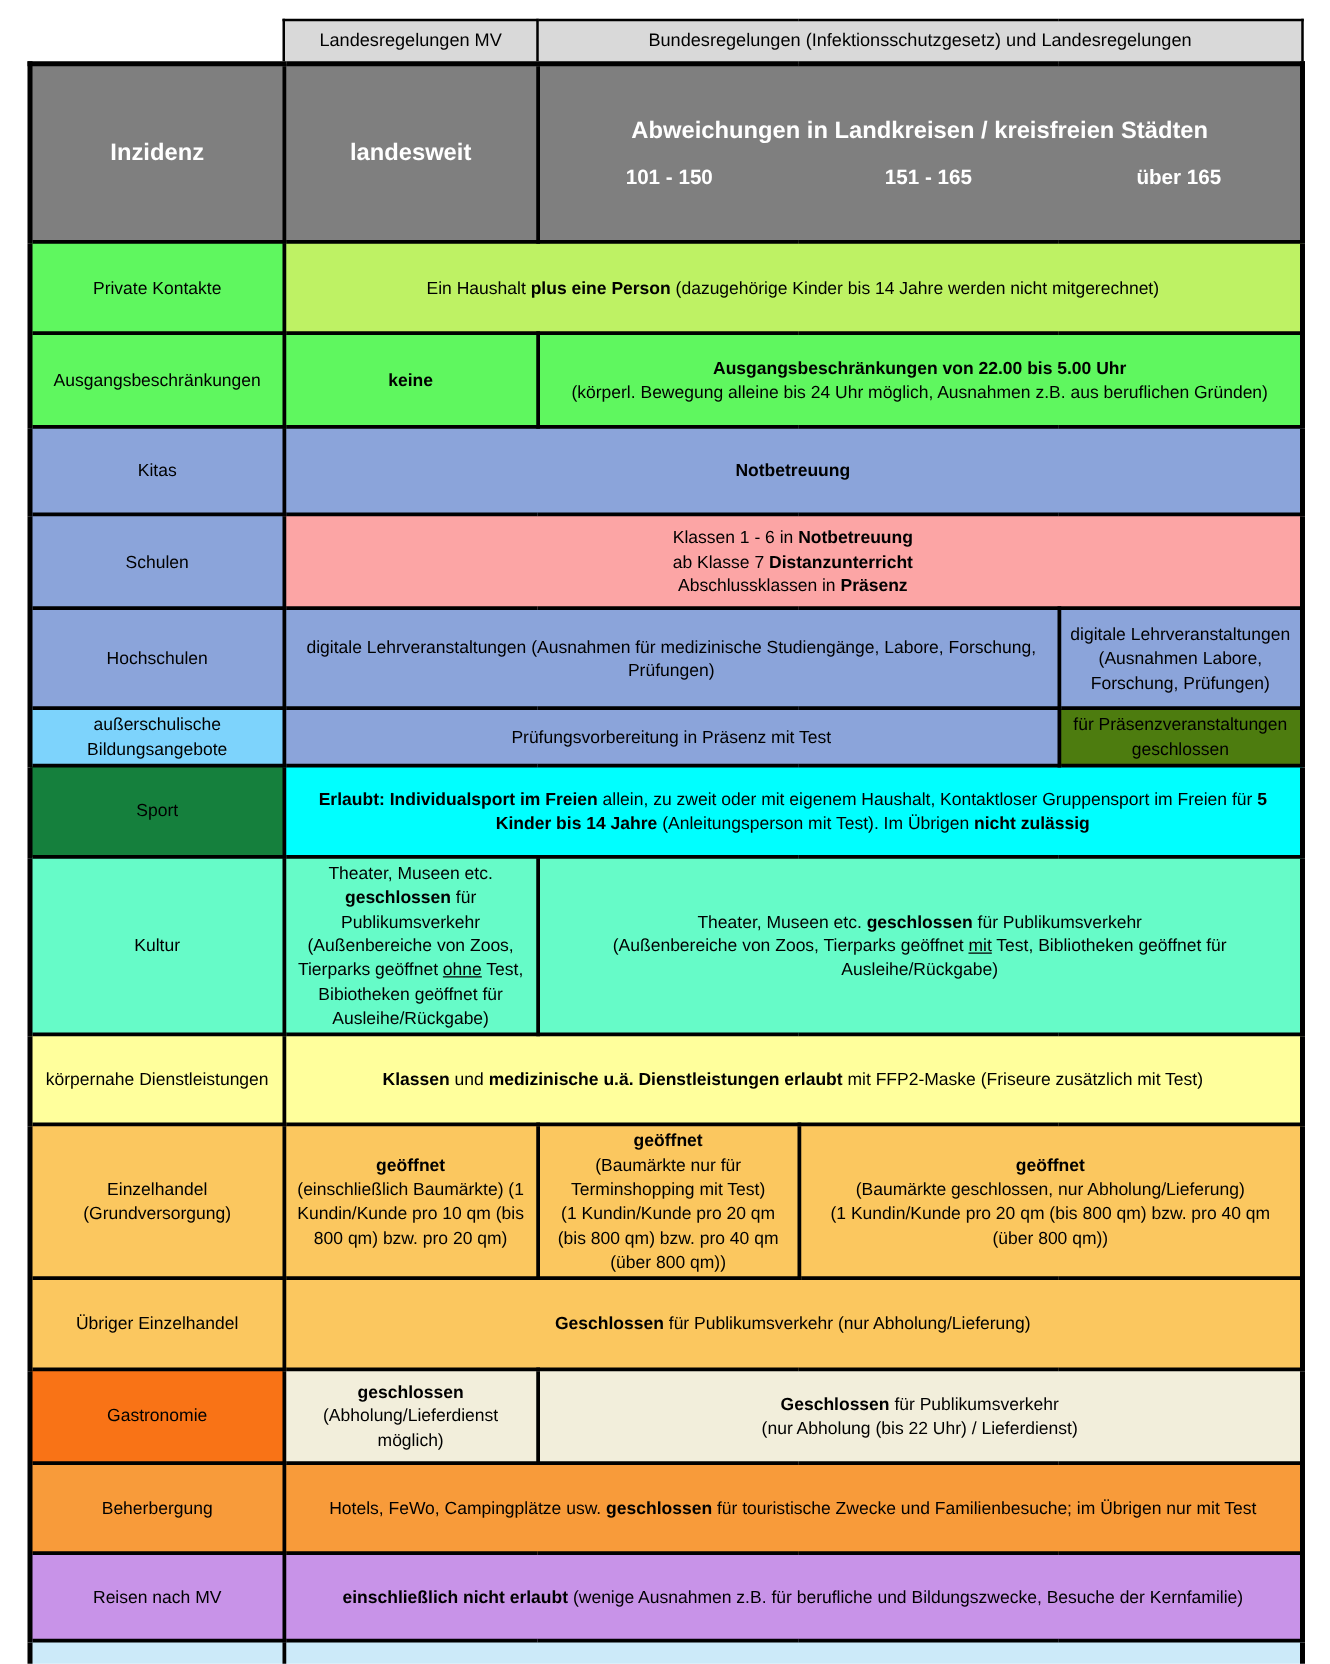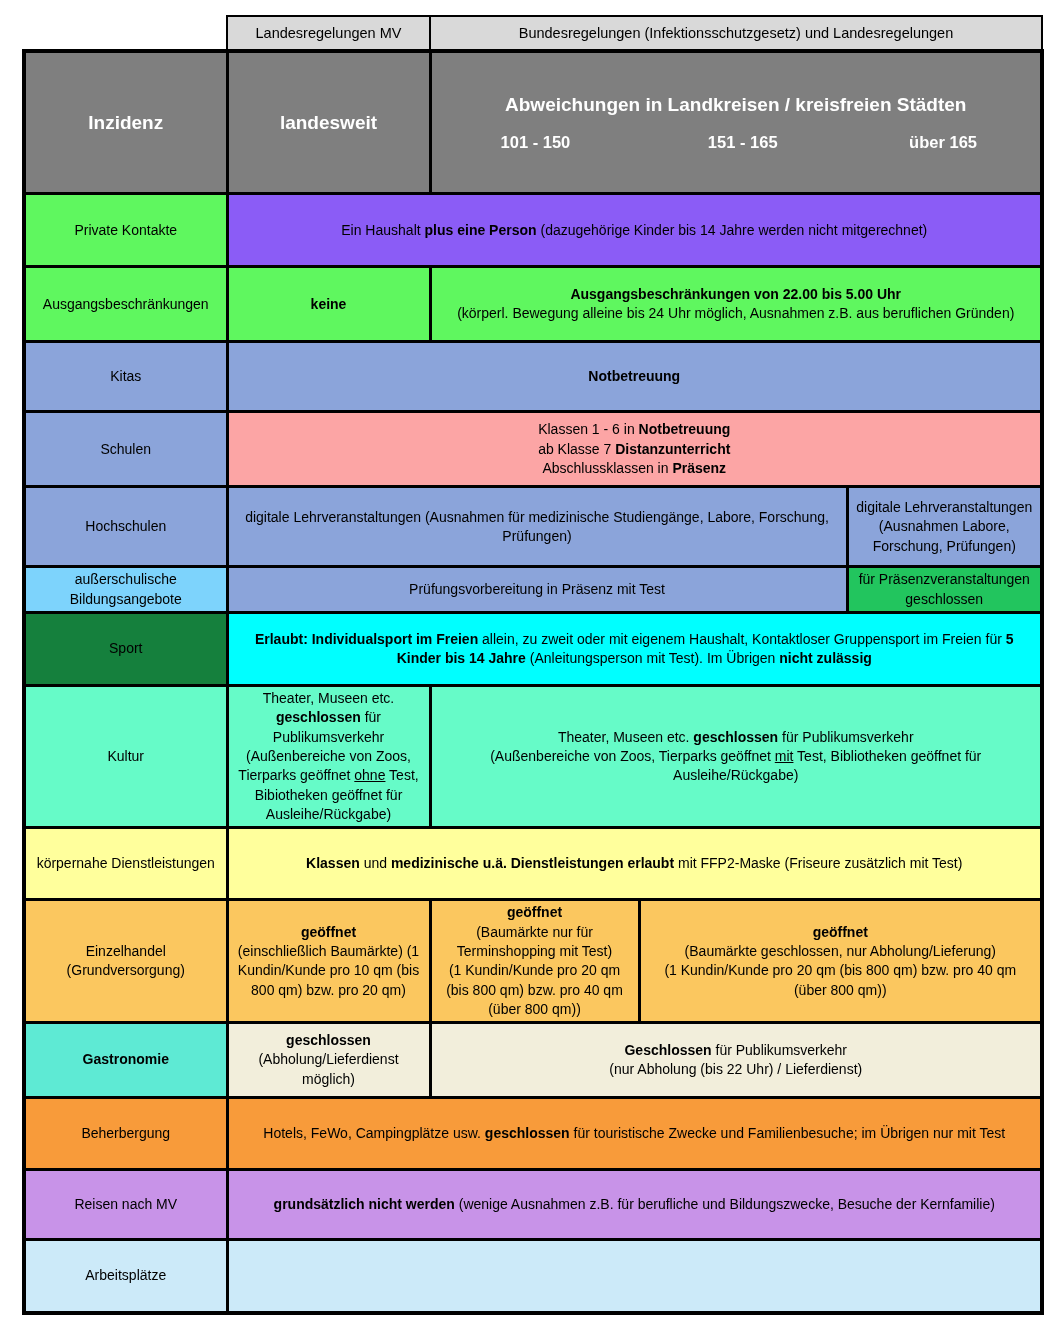--- a/index.html
+++ b/index.html
@@ -81,21 +81,21 @@
           <span>101 - 150</span>
           <span>151 - 165</span>
           <span>über 165</span>
         </div>
       </div>
     </td>
   </tr>
 
   <tr style="height:73px">
     <td class="rowlabel" style="background-color: rgb(95, 247, 95);">Private Kontakte</td>
-    <td colspan="4" style="background-color: #8b5cf6;"><span>Ein Haushalt </span><span style="font-weight: bold;">plus eine Person</span><span> (dazugehörige Kinder bis 14 Jahre werden nicht mitgerechnet)</span></td>
+    <td colspan="4" style="background-color: #bef264;"><span>Ein Haushalt </span><span style="font-weight: bold;">plus eine Person</span><span> (dazugehörige Kinder bis 14 Jahre werden nicht mitgerechnet)</span></td>
   </tr>
 
   <tr style="height:75px">
     <td class="rowlabel" style="background-color: rgb(95, 247, 95);">Ausgangsbeschränkungen</td>
     <td style="background-color: rgb(95, 247, 95);"><span style="font-weight: bold;">keine</span></td>
     <td colspan="3" style="background-color: rgb(95, 247, 95);"><span style="font-weight: bold;">Ausgangsbeschränkungen von 22.00 bis 5.00 Uhr</span><span>
 (körperl. Bewegung alleine bis 24 Uhr möglich, Ausnahmen z.B. aus beruflichen Gründen)</span></td>
   </tr>
 
   <tr style="height:70px">
@@ -112,21 +112,21 @@
 
   <tr style="height:80px">
     <td class="rowlabel" style="background-color: rgb(139, 164, 218);">Hochschulen</td>
     <td colspan="3" style="background-color: rgb(139, 164, 218);"><span>digitale Lehrveranstaltungen (Ausnahmen für medizinische Studiengänge, Labore, Forschung, Prüfungen)</span></td>
     <td class="tight" style="background-color: rgb(139, 164, 218);"><span>digitale Lehrveranstaltungen (Ausnahmen Labore, Forschung, Prüfungen)</span></td>
   </tr>
 
   <tr style="height:45px">
     <td class="rowlabel" style="background-color: #7dd3fc;">außerschulische Bildungsangebote</td>
     <td colspan="3" style="background-color: rgb(139, 164, 218);"><span>Prüfungsvorbereitung in Präsenz mit Test</span></td>
-    <td class="tight" style="background-color: #22c55e;"><span>für Präsenzveranstaltungen geschlossen</span></td>
+    <td class="tight" style="background-color: #4d7c0f;"><span>für Präsenzveranstaltungen geschlossen</span></td>
   </tr>
 
   <tr style="height:73px">
     <td class="rowlabel" style="background-color: #15803d;">Sport</td>
     <td colspan="4" style="background-color: rgb(0, 255, 255);"><span style="font-weight: bold;">Erlaubt: Individualsport im Freien</span><span> allein, zu zweit oder mit eigenem Haushalt, Kontaktloser Gruppensport im Freien für </span><span style="font-weight: bold;">5 Kinder bis 14 Jahre</span><span> (Anleitungsperson mit Test). Im Übrigen </span><span style="font-weight: bold;">nicht zulässig</span></td>
   </tr>
 
   <tr style="height:135px">
     <td class="rowlabel" style="background-color: rgb(102, 251, 200);">Kultur</td>
     <td class="tight" style="background-color: rgb(102, 251, 200);"><span>Theater, Museen etc. </span><span style="font-weight: bold;">geschlossen</span><span> für Publikumsverkehr (Außenbereiche von Zoos, Tierparks geöffnet </span><span style="text-decoration: underline;">ohne</span><span> Test, Bibiotheken geöffnet für Ausleihe/Rückgabe)</span></td>
@@ -145,37 +145,41 @@
     <td class="tight" style="background-color: rgb(251, 199, 95);"><span style="font-weight: bold;">geöffnet</span><span>
 (einschließlich Baumärkte) (1 Kundin/Kunde pro 10 qm (bis 800 qm) bzw. pro 20 qm)</span></td>
     <td class="tight" style="background-color: rgb(251, 199, 95);"><span style="font-weight: bold;">geöffnet</span><span>
 (Baumärkte nur für Terminshopping mit Test)
 (1 Kundin/Kunde pro 20 qm (bis 800 qm) bzw. pro 40 qm (über 800 qm))</span></td>
     <td colspan="2" style="background-color: rgb(251, 199, 95);"><span style="font-weight: bold;">geöffnet</span><span>
 (Baumärkte geschlossen, nur Abholung/Lieferung)
 (1 Kundin/Kunde pro 20 qm (bis 800 qm) bzw. pro 40 qm (über 800 qm))</span></td>
   </tr>
 
+  <tr style="height:73px">
+    <td class="rowlabel" style="background-color: rgb(251, 199, 95);">Übriger Einzelhandel</td>
+    <td colspan="4" style="background-color: rgb(251, 199, 95);"><span style="font-weight: bold;">Geschlossen</span><span> für Publikumsverkehr (nur Abholung/Lieferung)</span></td>
+  </tr>
 
   <tr style="height:75px">
-    <td class="rowlabel" style="background-color: #5eead4; font-weight: bold;">Gastronomie</td>
+    <td class="rowlabel" style="background-color: #f97316;">Gastronomie</td>
     <td style="background-color: rgb(242, 238, 219);"><span style="font-weight: bold;">geschlossen</span><span>
 (Abholung/Lieferdienst möglich)</span></td>
     <td colspan="3" style="background-color: rgb(242, 238, 219);"><span style="font-weight: bold;">Geschlossen</span><span> für Publikumsverkehr
 (nur Abholung (bis 22 Uhr) / Lieferdienst)</span></td>
   </tr>
 
   <tr style="height:72px">
     <td class="rowlabel" style="background-color: rgb(248, 155, 58);">Beherbergung</td>
     <td colspan="4" style="background-color: rgb(248, 155, 58);"><span>Hotels, FeWo, Campingplätze usw. </span><span style="font-weight: bold;">geschlossen</span><span> für touristische Zwecke und Familienbesuche; im Übrigen nur mit Test</span></td>
   </tr>
 
   <tr style="height:70px">
     <td class="rowlabel" style="background-color: rgb(200, 147, 232);">Reisen nach MV</td>
-    <td colspan="4" style="background-color: rgb(200, 147, 232);"><span style="font-weight: bold;">grundsätzlich nicht werden</span><span> (wenige Ausnahmen z.B. für berufliche und Bildungszwecke, Besuche der Kernfamilie)</span></td>
+    <td colspan="4" style="background-color: rgb(200, 147, 232);"><span style="font-weight: bold;">einschließlich nicht erlaubt</span><span> (wenige Ausnahmen z.B. für berufliche und Bildungszwecke, Besuche der Kernfamilie)</span></td>
   </tr>
 
   <tr class="lastrow" style="height:73px">
     <td class="rowlabel" style="background-color: rgb(204, 234, 249);">Arbeitsplätze</td>
     <td colspan="4" style="background-color: rgb(204, 234, 249);"></td>
   </tr>
 
 </tbody>
     </table>
 </div>

